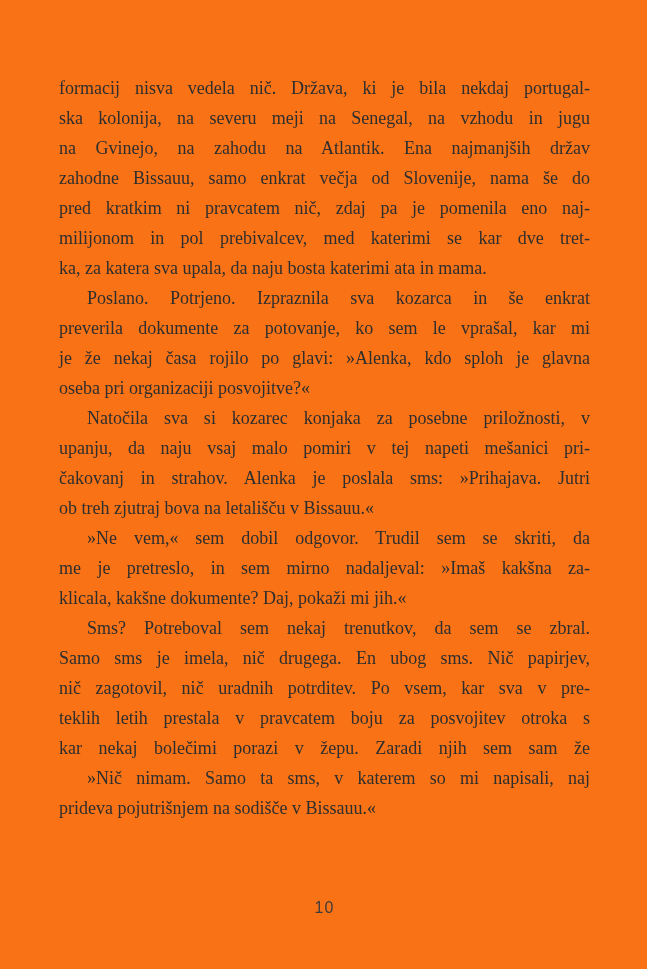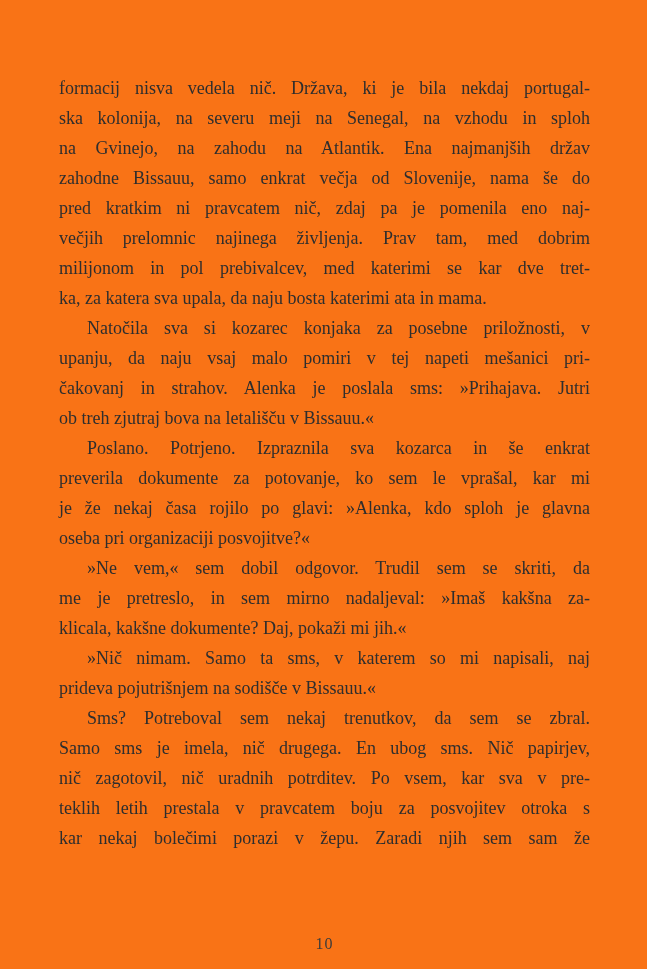--- a/index.html
+++ b/index.html
@@ -35,67 +35,66 @@
   }
   .line.para-end {
     text-align-last: left;
   }
   .para.indent .line:first-child {
     text-indent: 28px;
   }
   .page-number {
     position: absolute;
     left: 59px;
-    top: 935px;
+    top: 899px;
     width: 531px;
     text-align: center;
-    font-family: Liberation Serif, serif;
+    font-family: Liberation Sans, sans-serif;
     font-size: 16px;
     letter-spacing: 1px;
     color: #3c3c3c;
   }
 </style>
 </head>
 <body>
 
 <div class="book-page" style="background: #f97316;">
   <div class="text-block" style="color: rgb(46, 46, 46);">
       <div class="para">
         <div class="line">formacij nisva vedela nič. Država, ki je bila nekdaj portugal-</div>
-        <div class="line">ska kolonija, na severu meji na Senegal, na vzhodu in sploh</div>
+        <div class="line">ska kolonija, na severu meji na Senegal, na vzhodu in jugu</div>
         <div class="line">na Gvinejo, na zahodu na Atlantik. Ena najmanjših držav</div>
         <div class="line">zahodne Bissauu, samo enkrat večja od Slovenije, nama še do</div>
         <div class="line">pred kratkim ni pravcatem nič, zdaj pa je pomenila eno naj-</div>
-        <div class="line">večjih prelomnic najinega življenja. Prav tam, med dobrim</div>
         <div class="line">milijonom in pol prebivalcev, med katerimi se kar dve tret-</div>
         <div class="line para-end">ka, za katera sva upala, da naju bosta katerimi ata in mama.</div>
+      </div>
+      <div class="para indent">
+        <div class="line">Poslano. Potrjeno. Izpraznila sva kozarca in še enkrat</div>
+        <div class="line">preverila dokumente za potovanje, ko sem le vprašal, kar mi</div>
+        <div class="line">je že nekaj časa rojilo po glavi: »Alenka, kdo sploh je glavna</div>
+        <div class="line para-end">oseba pri organizaciji posvojitve?«</div>
       </div>
       <div class="para indent">
         <div class="line">Natočila sva si kozarec konjaka za posebne priložnosti, v</div>
         <div class="line">upanju, da naju vsaj malo pomiri v tej napeti mešanici pri-</div>
         <div class="line">čakovanj in strahov. Alenka je poslala sms: »Prihajava. Jutri</div>
         <div class="line para-end">ob treh zjutraj bova na letališču v Bissauu.«</div>
       </div>
       <div class="para indent">
-        <div class="line">Poslano. Potrjeno. Izpraznila sva kozarca in še enkrat</div>
-        <div class="line">preverila dokumente za potovanje, ko sem le vprašal, kar mi</div>
-        <div class="line">je že nekaj časa rojilo po glavi: »Alenka, kdo sploh je glavna</div>
-        <div class="line para-end">oseba pri organizaciji posvojitve?«</div>
-      </div>
-      <div class="para indent">
         <div class="line">»Ne vem,« sem dobil odgovor. Trudil sem se skriti, da</div>
         <div class="line">me je pretreslo, in sem mirno nadaljeval: »Imaš kakšna za-</div>
         <div class="line para-end">klicala, kakšne dokumente? Daj, pokaži mi jih.«</div>
-      </div>
-      <div class="para indent">
-        <div class="line">»Nič nimam. Samo ta sms, v katerem so mi napisali, naj</div>
-        <div class="line para-end">prideva pojutrišnjem na sodišče v Bissauu.«</div>
       </div>
       <div class="para indent">
         <div class="line">Sms? Potreboval sem nekaj trenutkov, da sem se zbral.</div>
         <div class="line">Samo sms je imela, nič drugega. En ubog sms. Nič papirjev,</div>
         <div class="line">nič zagotovil, nič uradnih potrditev. Po vsem, kar sva v pre-</div>
         <div class="line">teklih letih prestala v pravcatem boju za posvojitev otroka s</div>
         <div class="line">kar nekaj bolečimi porazi v žepu. Zaradi njih sem sam že</div>
       </div>
+      <div class="para indent">
+        <div class="line">»Nič nimam. Samo ta sms, v katerem so mi napisali, naj</div>
+        <div class="line para-end">prideva pojutrišnjem na sodišče v Bissauu.«</div>
+      </div>
     </div>
   <div class="page-number">10</div>
 </div>
 
 </body></html>

